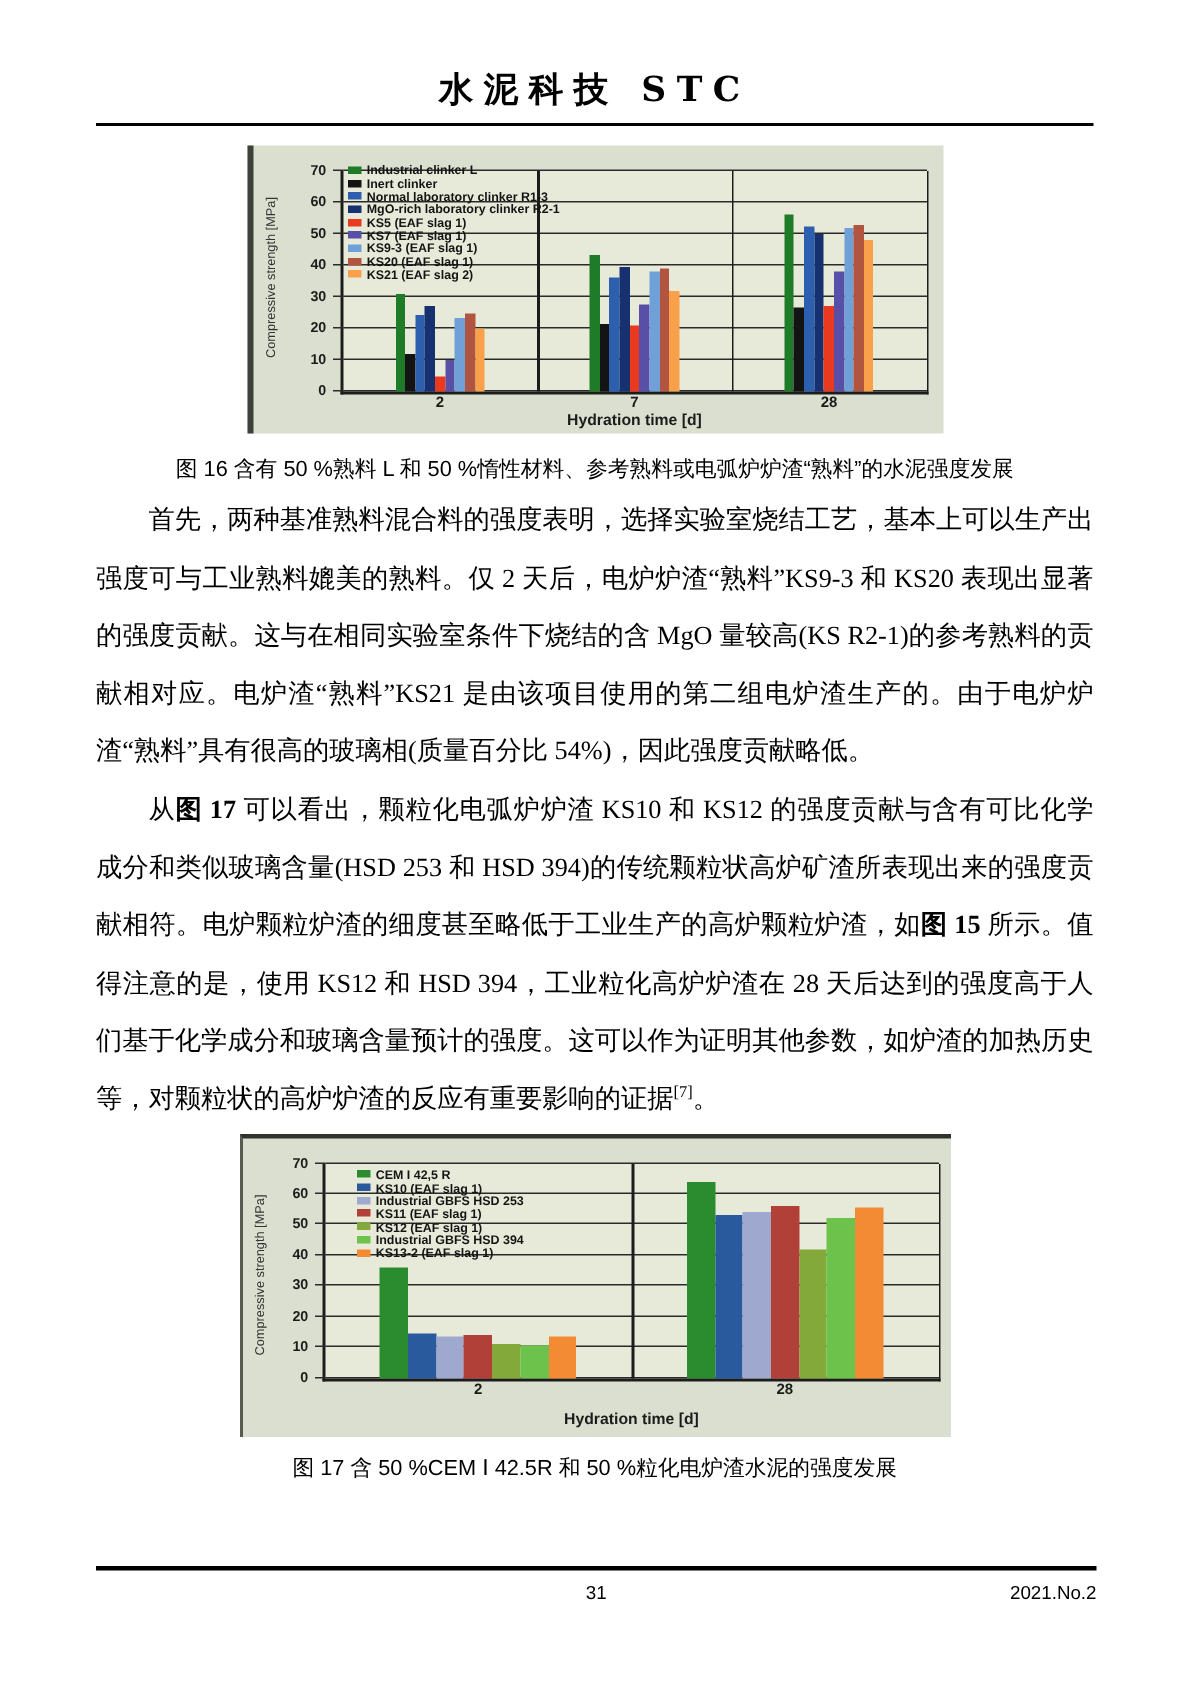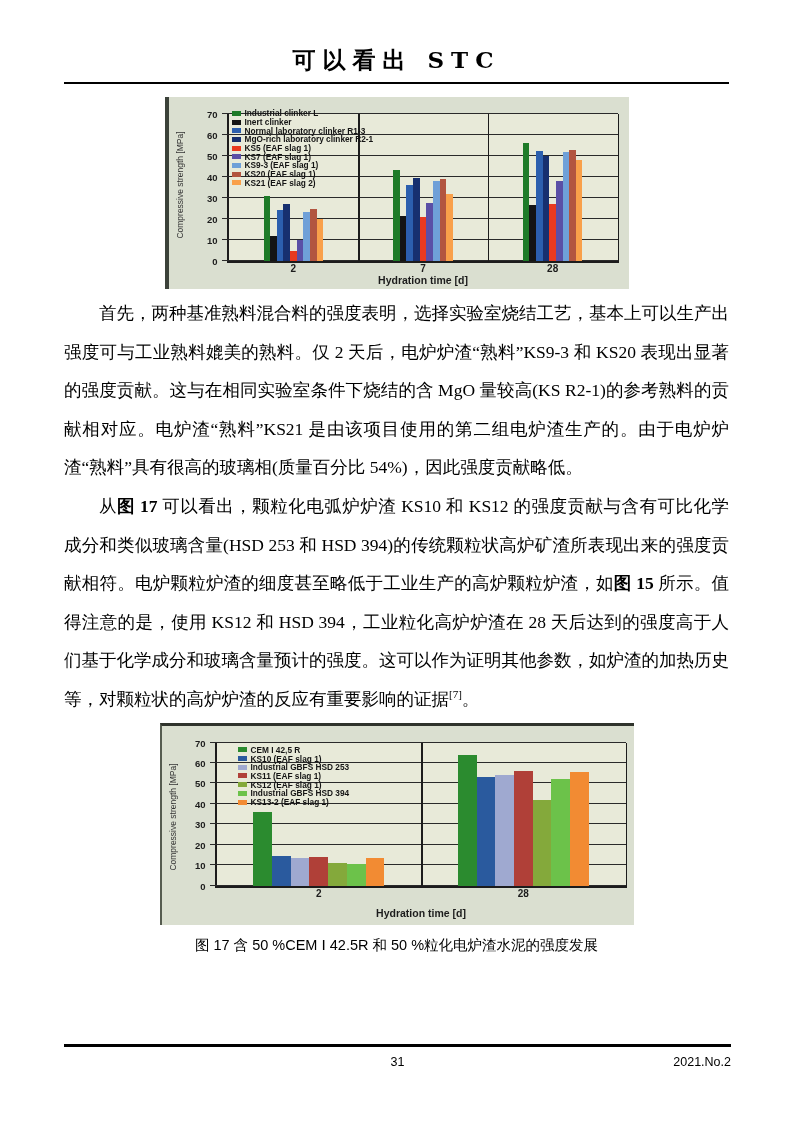--- a/index.html
+++ b/index.html
@@ -64,21 +64,21 @@
   .footer-row { position:relative; margin-top:8px; height:18px;
                 font:12.5px "Liberation Sans",sans-serif; color:#000; }
   .footer-page { position:absolute; left:0; right:0; text-align:center; }
   .footer-issue { position:absolute; right:0; top:0; }
 </style>
 </head>
 <body>
 
 <div class="page">
   <div class="content">
-    <div class="header-title">可以看出 STC</div>
+    <div class="header-title">水泥科技 STC</div>
     <div class="header-rule"></div>
 
     <figure class="fig16-wrap">
       <div class="chart-scan" id="chart-0">
           <div class="chart-plot">
             <div class="gridline" style="bottom: 0%;"></div>
             <div class="ytick-dash" style="bottom: 0%;"></div>
             <div class="ytick" style="bottom: 0%;">0</div>
             <div class="gridline" style="bottom: 14.2857%;"></div>
             <div class="ytick-dash" style="bottom: 14.2857%;"></div>
@@ -174,20 +174,21 @@
               </div>
               <div class="legend-row">
                 <div class="swatch" style="background: rgb(249, 160, 74);"></div>
                 <div class="legend-label">KS21 (EAF slag 2)</div>
               </div>
             </div>
             <div class="xlabel">Hydration time [d]</div>
           </div>
           <div class="ylabel">Compressive strength [MPa]</div>
         </div>
+      <figcaption class="fig-caption">图 16 含有 50 %熟料 L 和 50 %惰性材料、参考熟料或电弧炉炉渣“熟料”的水泥强度发展</figcaption>
     </figure>
 
     <div class="body-text" id="paragraphs">
         <p class="para"><span>首先，两种基准熟料混合料的强度表明，选择实验室烧结工艺，基本上可以生产出强度可与工业熟料媲美的熟料。仅 2 天后，电炉炉渣“熟料”KS9-3 和 KS20 表现出显著的强度贡献。这与在相同实验室条件下烧结的含 MgO 量较高(KS R2-1)的参考熟料的贡献相对应。电炉渣“熟料”KS21 是由该项目使用的第二组电炉渣生产的。由于电炉炉渣“熟料”具有很高的玻璃相(质量百分比 54%)，因此强度贡献略低。</span></p>
         <p class="para"><span>从</span><b>图 17</b><span> 可以看出，颗粒化电弧炉炉渣 KS10 和 KS12 的强度贡献与含有可比化学成分和类似玻璃含量(HSD 253 和 HSD 394)的传统颗粒状高炉矿渣所表现出来的强度贡献相符。电炉颗粒炉渣的细度甚至略低于工业生产的高炉颗粒炉渣，如</span><b>图 15</b><span> 所示。值得注意的是，使用 KS12 和 HSD 394，工业粒化高炉炉渣在 28 天后达到的强度高于人们基于化学成分和玻璃含量预计的强度。这可以作为证明其他参数，如炉渣的加热历史等，对颗粒状的高炉炉渣的反应有重要影响的证据</span><sup>[7]</sup><span>。</span></p>
       </div>
 
     <figure class="fig17-wrap">
       <div class="chart-scan" id="chart-1">
           <div class="chart-plot">

